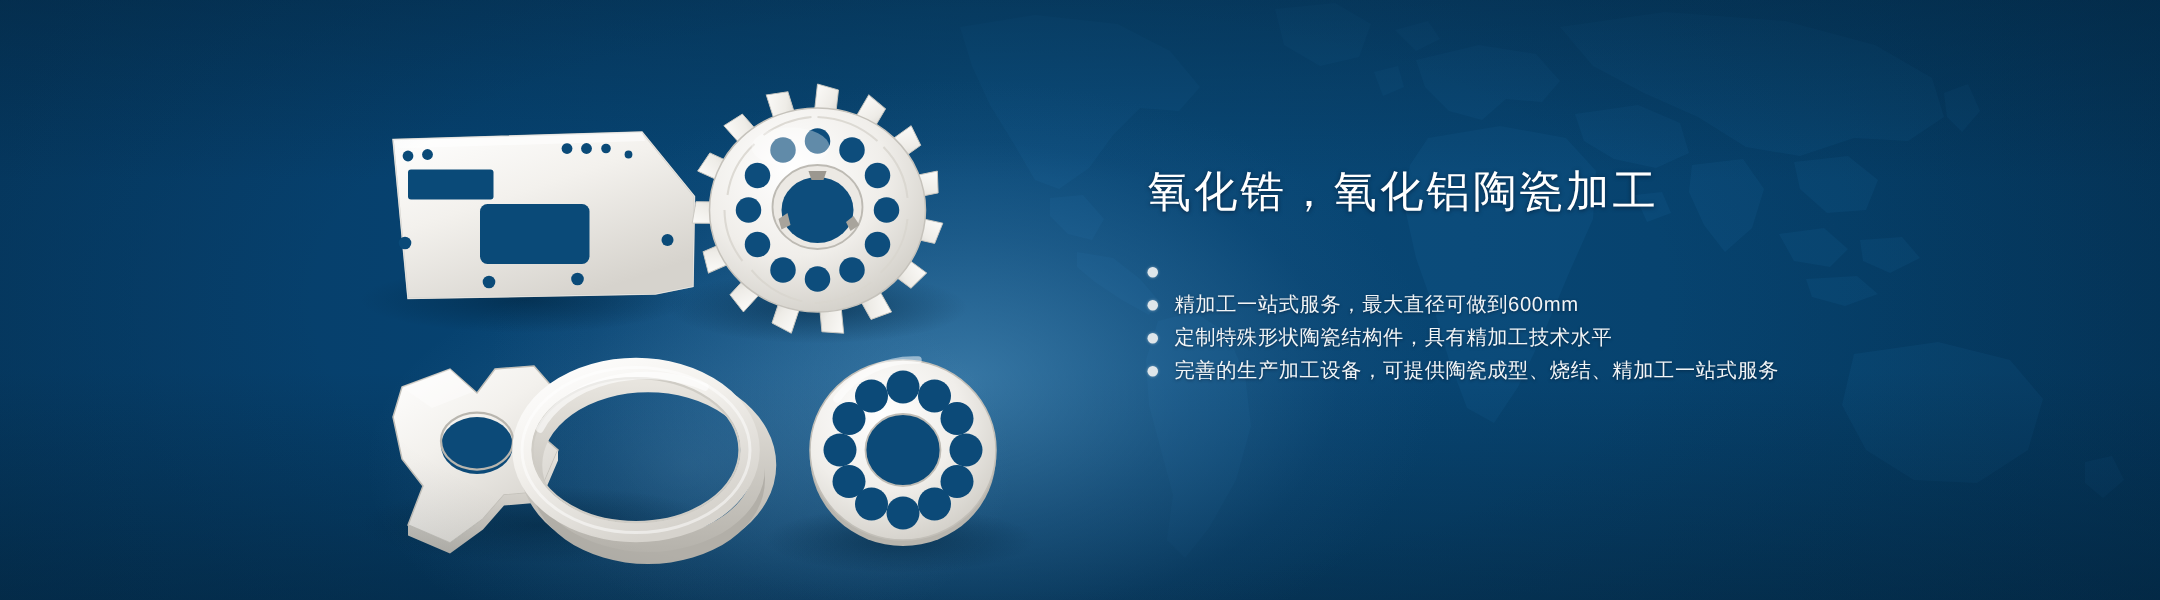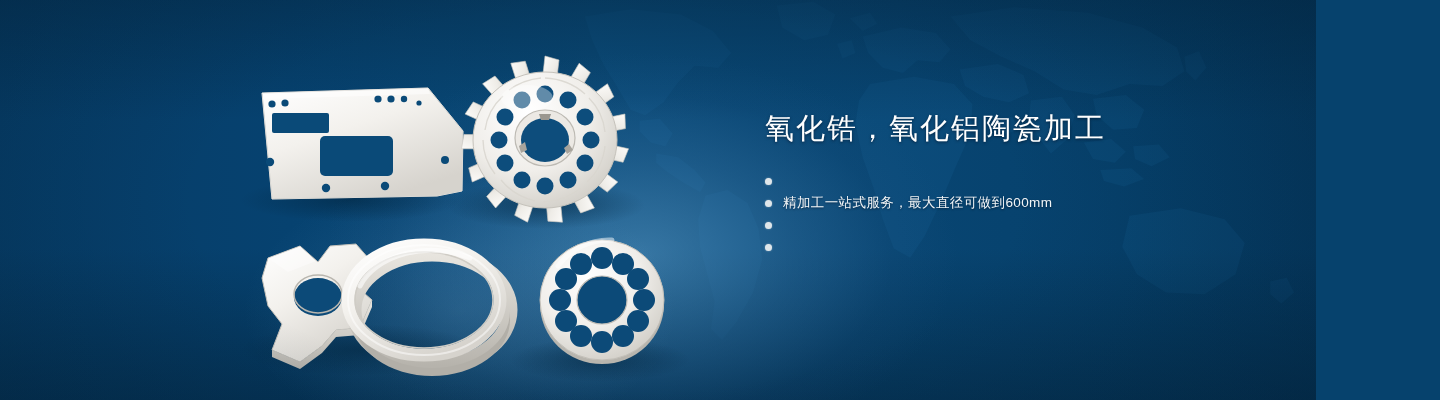--- a/index.html
+++ b/index.html
@@ -4,21 +4,21 @@
 <style>
   * { margin:0; padding:0; box-sizing:border-box; }
   html,body { width:1440px; height:400px; overflow:hidden; }
   body {
     font-family:"Liberation Sans","DejaVu Sans",sans-serif;
     background:#06426d;
   }
 
   #banner {
     position:relative;
-    width:1316px; height:400px;
+    width:1440px; height:400px;
     overflow:hidden;
     background:#06426d;
   }
 
   
   .bg-base {
     position:absolute; inset:0;
     background:
       linear-gradient(90deg,#063c66 0%, #064270 22%, #0a4a78 45%, #084572 68%, #06416c 85%, #053a62 100%);
   }
@@ -349,20 +349,22 @@
     <ul class="bullets">
       <li class="bullet-row">
         <span class="bullet-dot"></span>
       </li>
       <li class="bullet-row">
         <span class="bullet-dot"></span>
         <span class="bullet-text">精加工一站式服务，最大直径可做到600mm</span>
       </li>
       <li class="bullet-row">
         <span class="bullet-dot"></span>
+        <span class="bullet-text">定制特殊形状陶瓷结构件，具有精加工技术水平</span>
       </li>
       <li class="bullet-row">
         <span class="bullet-dot"></span>
+        <span class="bullet-text">完善的生产加工设备，可提供陶瓷成型、烧结、精加工一站式服务</span>
       </li>
     </ul>
   </div>
 
 </div>
 
 </body></html>

